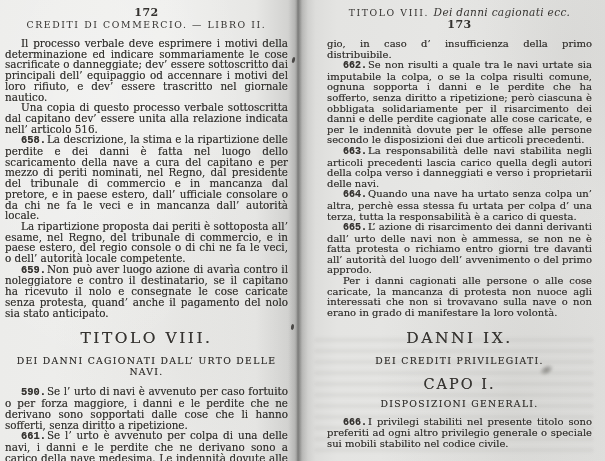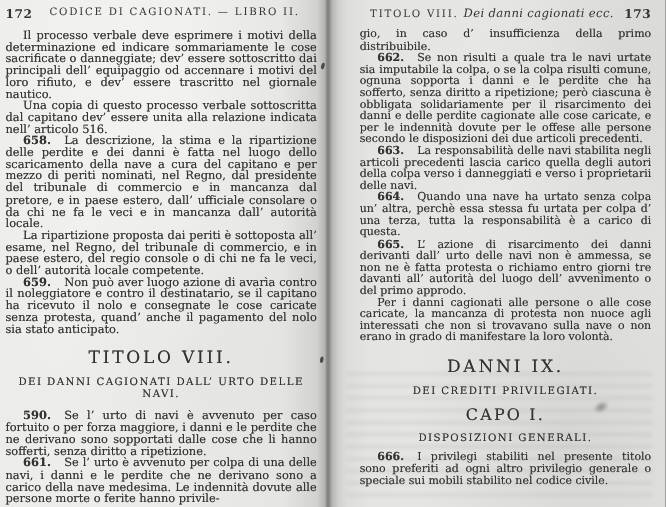--- a/index.html
+++ b/index.html
@@ -19,33 +19,33 @@
       linear-gradient(90deg,#ececea 0%,#efefed 55%,#e7e7e5 86%,#d2d2d0 97%,#bcbcba 100%);
   }
   .page-right {
     left:297px; width:308px; padding:4px 13px 6px 30px;
     background:
       radial-gradient(ellipse at 70% 86%, rgba(125,123,117,0.14), rgba(125,123,117,0) 45%),
       radial-gradient(ellipse at 88% 12%, rgba(125,123,117,0.10), rgba(125,123,117,0) 35%),
       linear-gradient(90deg,#a9a9a7 0%,#c8c8c6 2%,#dddddb 6%,#e4e4e2 13%,#e7e7e5 60%,#e2e2e0 100%);
   }
   .pagehead {
-    display:flex; align-items:flex-start; margin:2px 0 8px 0;
-    font-size:9.3px; letter-spacing:1.6px; white-space:nowrap;
+    display:flex; align-items:center; margin:2px 0 8px 0;
+    font-size:9.3px; letter-spacing:1.6px; white-space:nowrap;flex-direction:column;
   }
   .pagenum { font-size:11px; font-weight:700; letter-spacing:0.5px; }
   .headcenter { flex:1; text-align:center; }
   .rh-italic { font-style:italic; letter-spacing:0.3px; font-size:10.6px; }
   .body { text-align:justify; text-shadow:0 0 0.4px rgba(45,43,40,0.55); }
   .page-left .body  { font-size:10.4px; line-height:10.7px; }
   .page-right .body { font-size:10px;   line-height:10.6px; }
   .para { margin:0; text-indent:16px; }
   .para.noindent { text-indent:0; }
   .artnum { font-weight:700; }
-  .artnum:not(:empty) { margin-right:12px; }
+  .artnum:not(:empty) { margin-right:1px;font-family:Liberation Mono, monospace; }
   .titolo {
     text-align:center; font-size:15.5px; letter-spacing:2.5px;
     margin:15px 0 12px 0; font-weight:400; text-indent:0;
   }
   .subtitolo {
     text-align:center; font-size:9.3px; letter-spacing:1.3px;
     margin:0 0 9px 0; text-indent:0;
   }
   .capo {
     text-align:center; font-size:14.5px; letter-spacing:2px;
@@ -72,21 +72,21 @@
   }
 </style>
 </head>
 <body>
 
 <div class="scan">
 
   <div class="page page-left">
     <div class="pagehead">
       <span class="pagenum">172</span>
-      <span class="headcenter">CODICE DI CAGIONATI. — LIBRO II.</span>
+      <span class="headcenter">CREDITI DI COMMERCIO. — LIBRO II.</span>
     </div>
     <div class="body">
       <p class="para"><span>Il processo verbale deve esprimere i motivi della determinazione ed indicare sommariamente le cose sacrificate o danneggiate; dev’ essere sottoscritto dai principali dell’ equipaggio od accennare i motivi del loro rifiuto, e dev’ essere trascritto nel giornale nautico.</span></p>
       <p class="para"><span>Una copia di questo processo verbale sottoscritta dal capitano dev’ essere unita alla relazione indicata nell’ articolo 516.</span></p>
       <p class="para"><b class="artnum">658.</b><span>La descrizione, la stima e la ripartizione delle perdite e dei danni è fatta nel luogo dello scaricamento della nave a cura del capitano e per mezzo di periti nominati, nel Regno, dal presidente del tribunale di commercio e in mancanza dal pretore, e in paese estero, dall’ ufficiale consolare o da chi ne fa le veci e in mancanza dall’ autorità locale.</span></p>
       <p class="para"><span>La ripartizione proposta dai periti è sottoposta all’ esame, nel Regno, del tribunale di commercio, e in paese estero, del regio console o di chi ne fa le veci, o dell’ autorità locale competente.</span></p>
       <p class="para"><b class="artnum">659.</b><span>Non può aver luogo azione di avarìa contro il noleggiatore e contro il destinatario, se il capitano ha ricevuto il nolo e consegnate le cose caricate senza protesta, quand’ anche il pagamento del nolo sia stato anticipato.</span></p>
 
       <p class="titolo">TITOLO VIII.</p>
       <p class="subtitolo">DEI DANNI CAGIONATI DALL’ URTO DELLE NAVI.</p>

